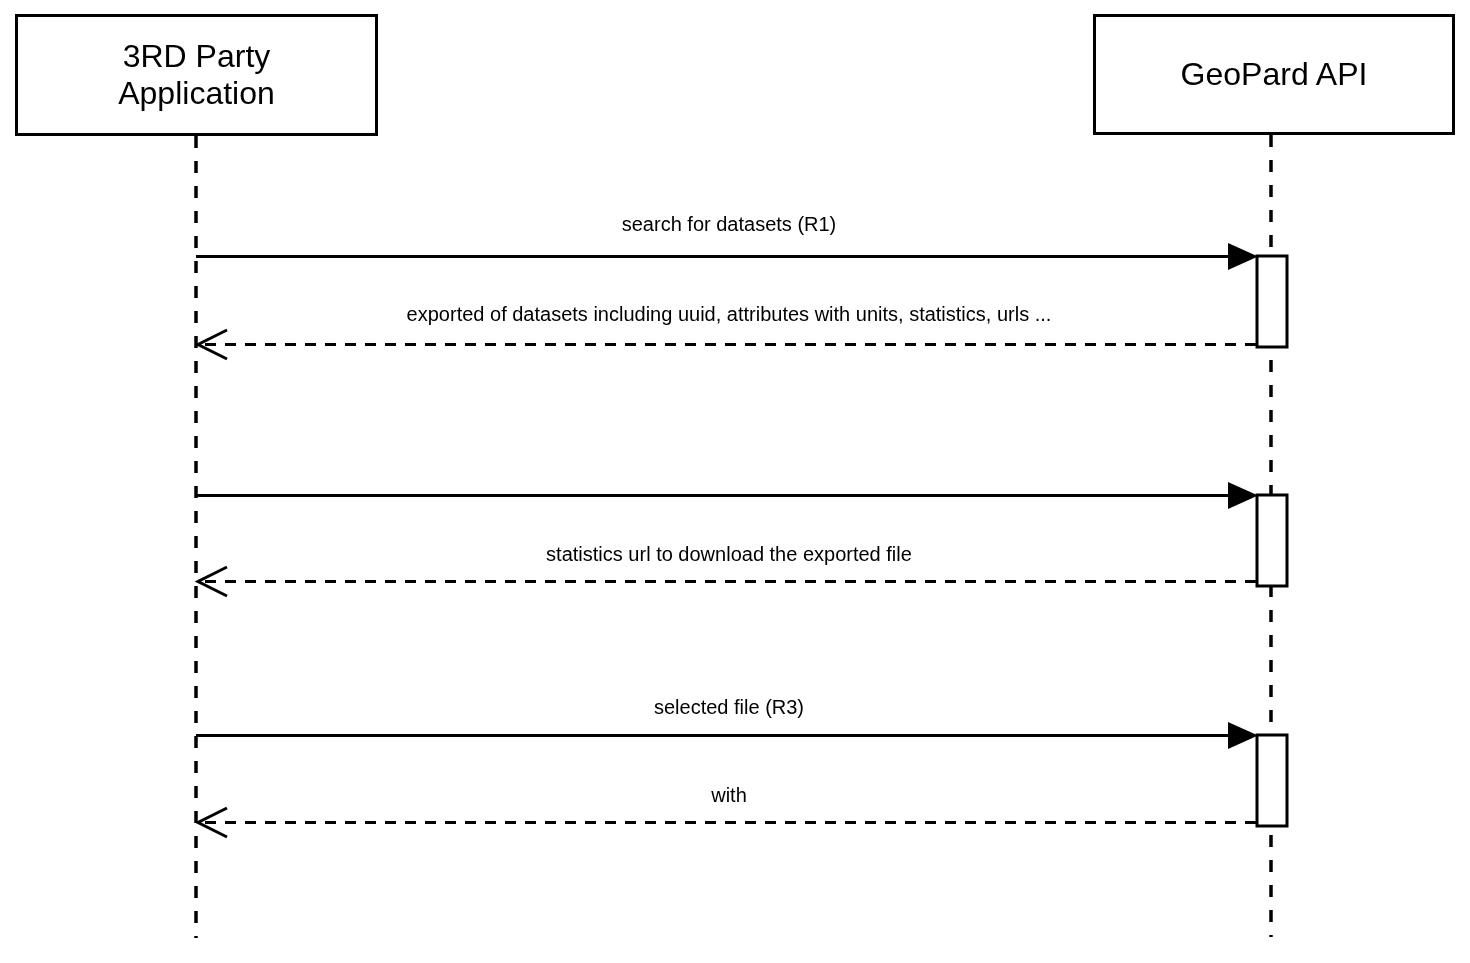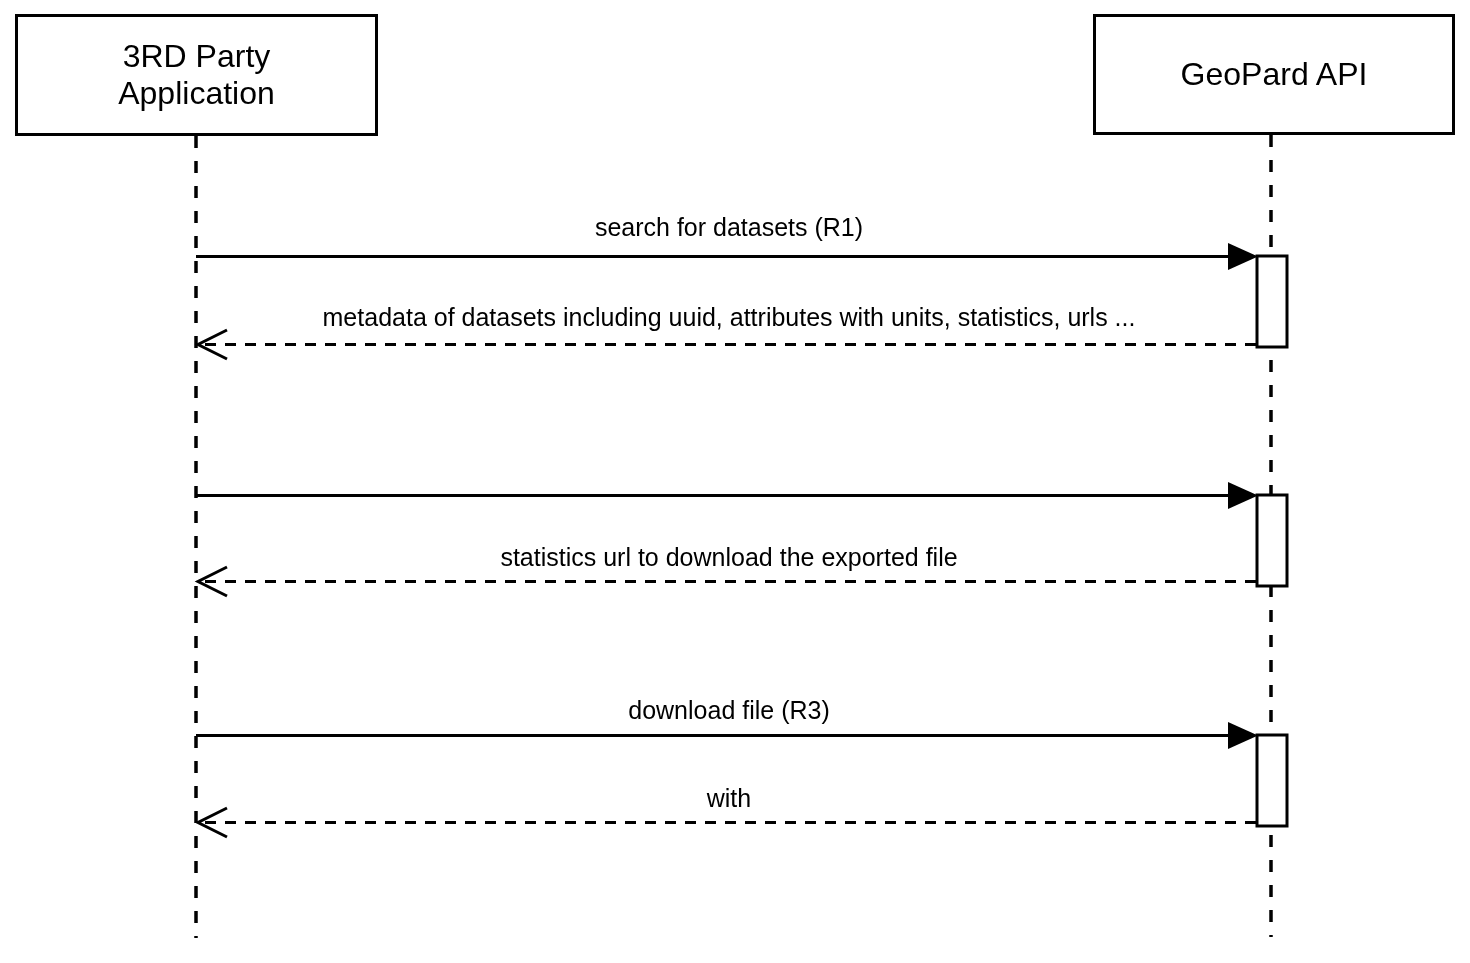--- a/index.html
+++ b/index.html
@@ -45,21 +45,21 @@
   }
   .actor-label {
     font-size: 32px;
     line-height: 1.17;
     white-space: pre-line;
   }
   .msg-label {
     position: absolute;
     left: 729px;
     transform: translateX(-50%);
-    font-size: 25px;
+    font-size: 20px;
     line-height: 1.2;
     white-space: nowrap;
     text-align: center;
   }
 </style>
 </head>
 <body>
 
 <div class="stage">
 
@@ -105,18 +105,18 @@
 
   <div class="actor actor-left">
     <span class="actor-label">3RD Party
 Application</span>
   </div>
   <div class="actor actor-right">
     <span class="actor-label">GeoPard API</span>
   </div>
 
   <div class="msg-label" style="top:212px">search for datasets (R1)</div>
-  <div class="msg-label" style="top:302px">metadata of datasets including uuid, attributes with units, statistics, urls ...</div>
+  <div class="msg-label" style="top:302px">exported of datasets including uuid, attributes with units, statistics, urls ...</div>
   <div class="msg-label" style="top:542px">statistics url to download the exported file</div>
-  <div class="msg-label" style="top:695px">download file (R3)</div>
+  <div class="msg-label" style="top:695px">selected file (R3)</div>
   <div class="msg-label" style="top:783px">with</div>
 
 </div>
 
 </body></html>

